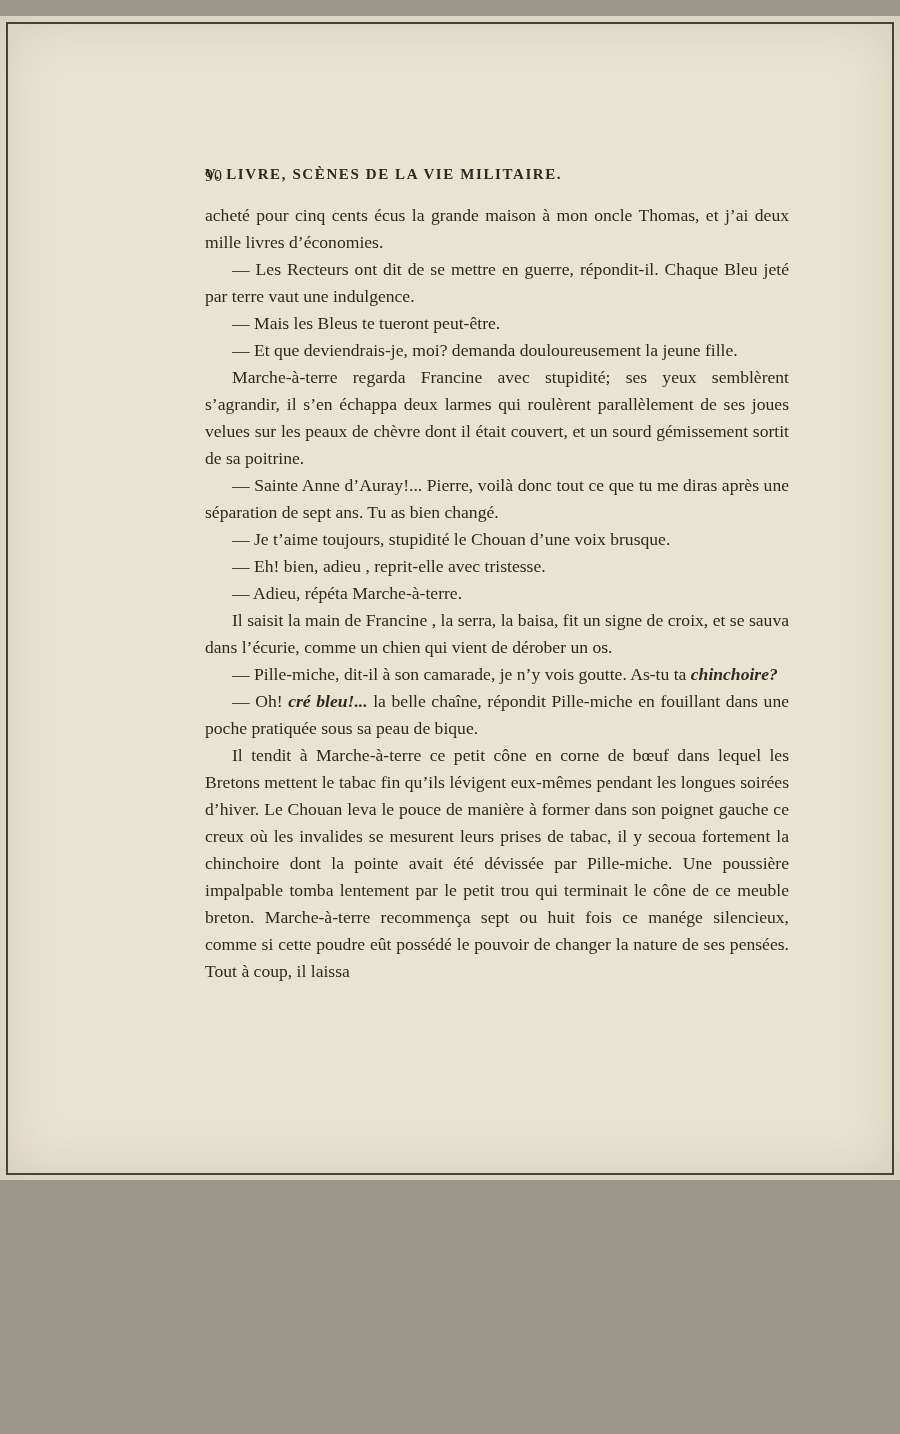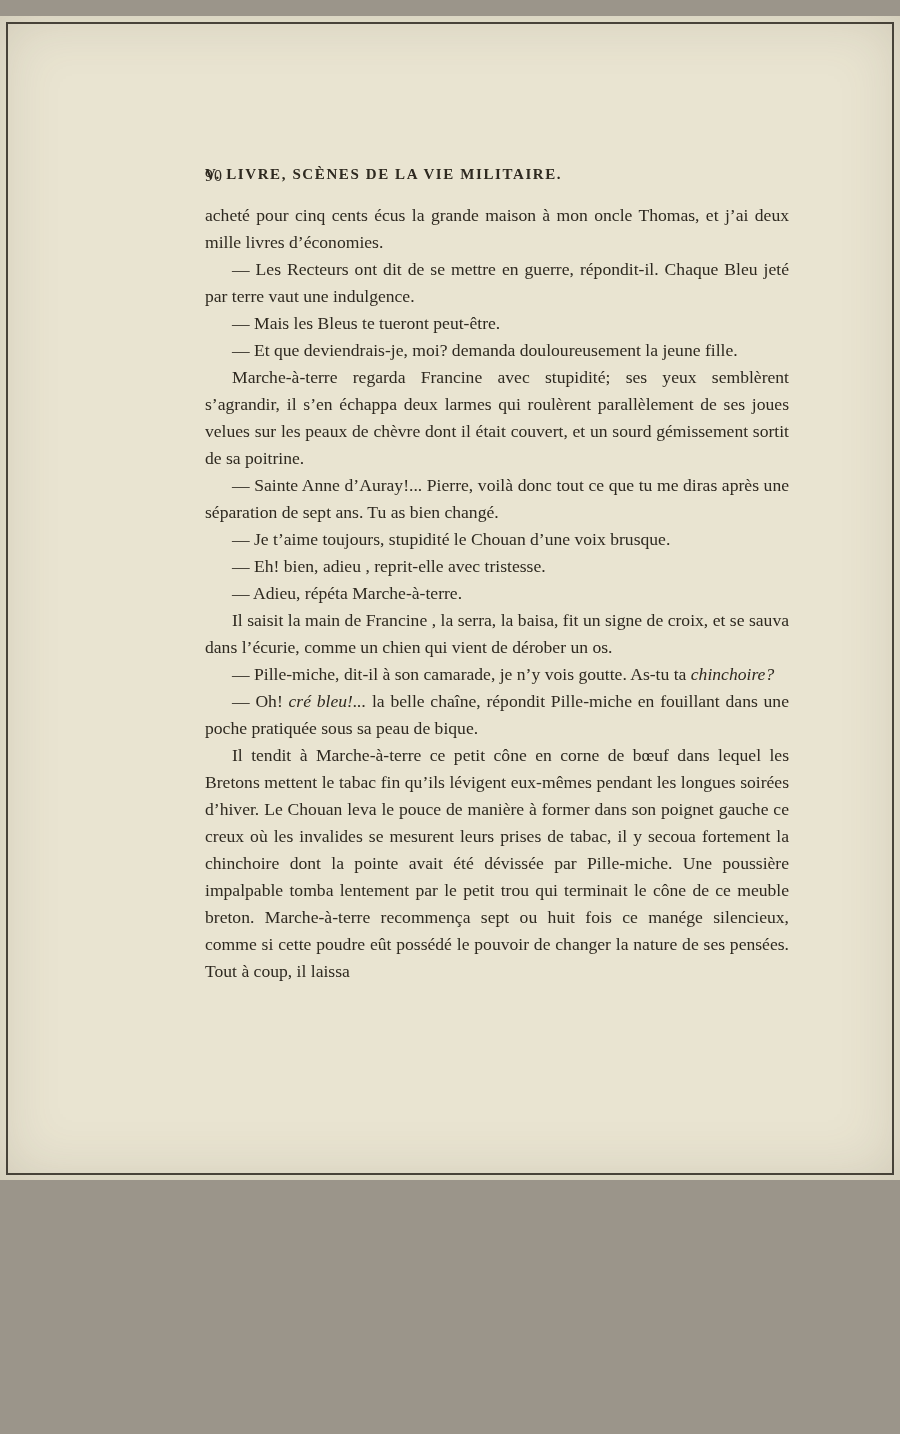--- a/index.html
+++ b/index.html
@@ -48,21 +48,21 @@
     letter-spacing:1.6px;
     padding-top:2px;
   }
   .text-block{
     text-align:justify;
     font-size:17.6px;
     line-height:27px;
   }
   .para{margin:0;}
   .para.indent{text-indent:27px;}
-  .it{font-style:italic;}
+  .it{font-style:italic;font-weight:bold;}
 </style>
 </head>
 <body>
 
 <div class="scan">
   <div class="page-frame"></div>
   <div class="content">
     <div class="running-head">
       <span class="page-num">90</span>
       <span class="head-title">V. LIVRE, SCÈNES DE LA VIE MILITAIRE.</span>

